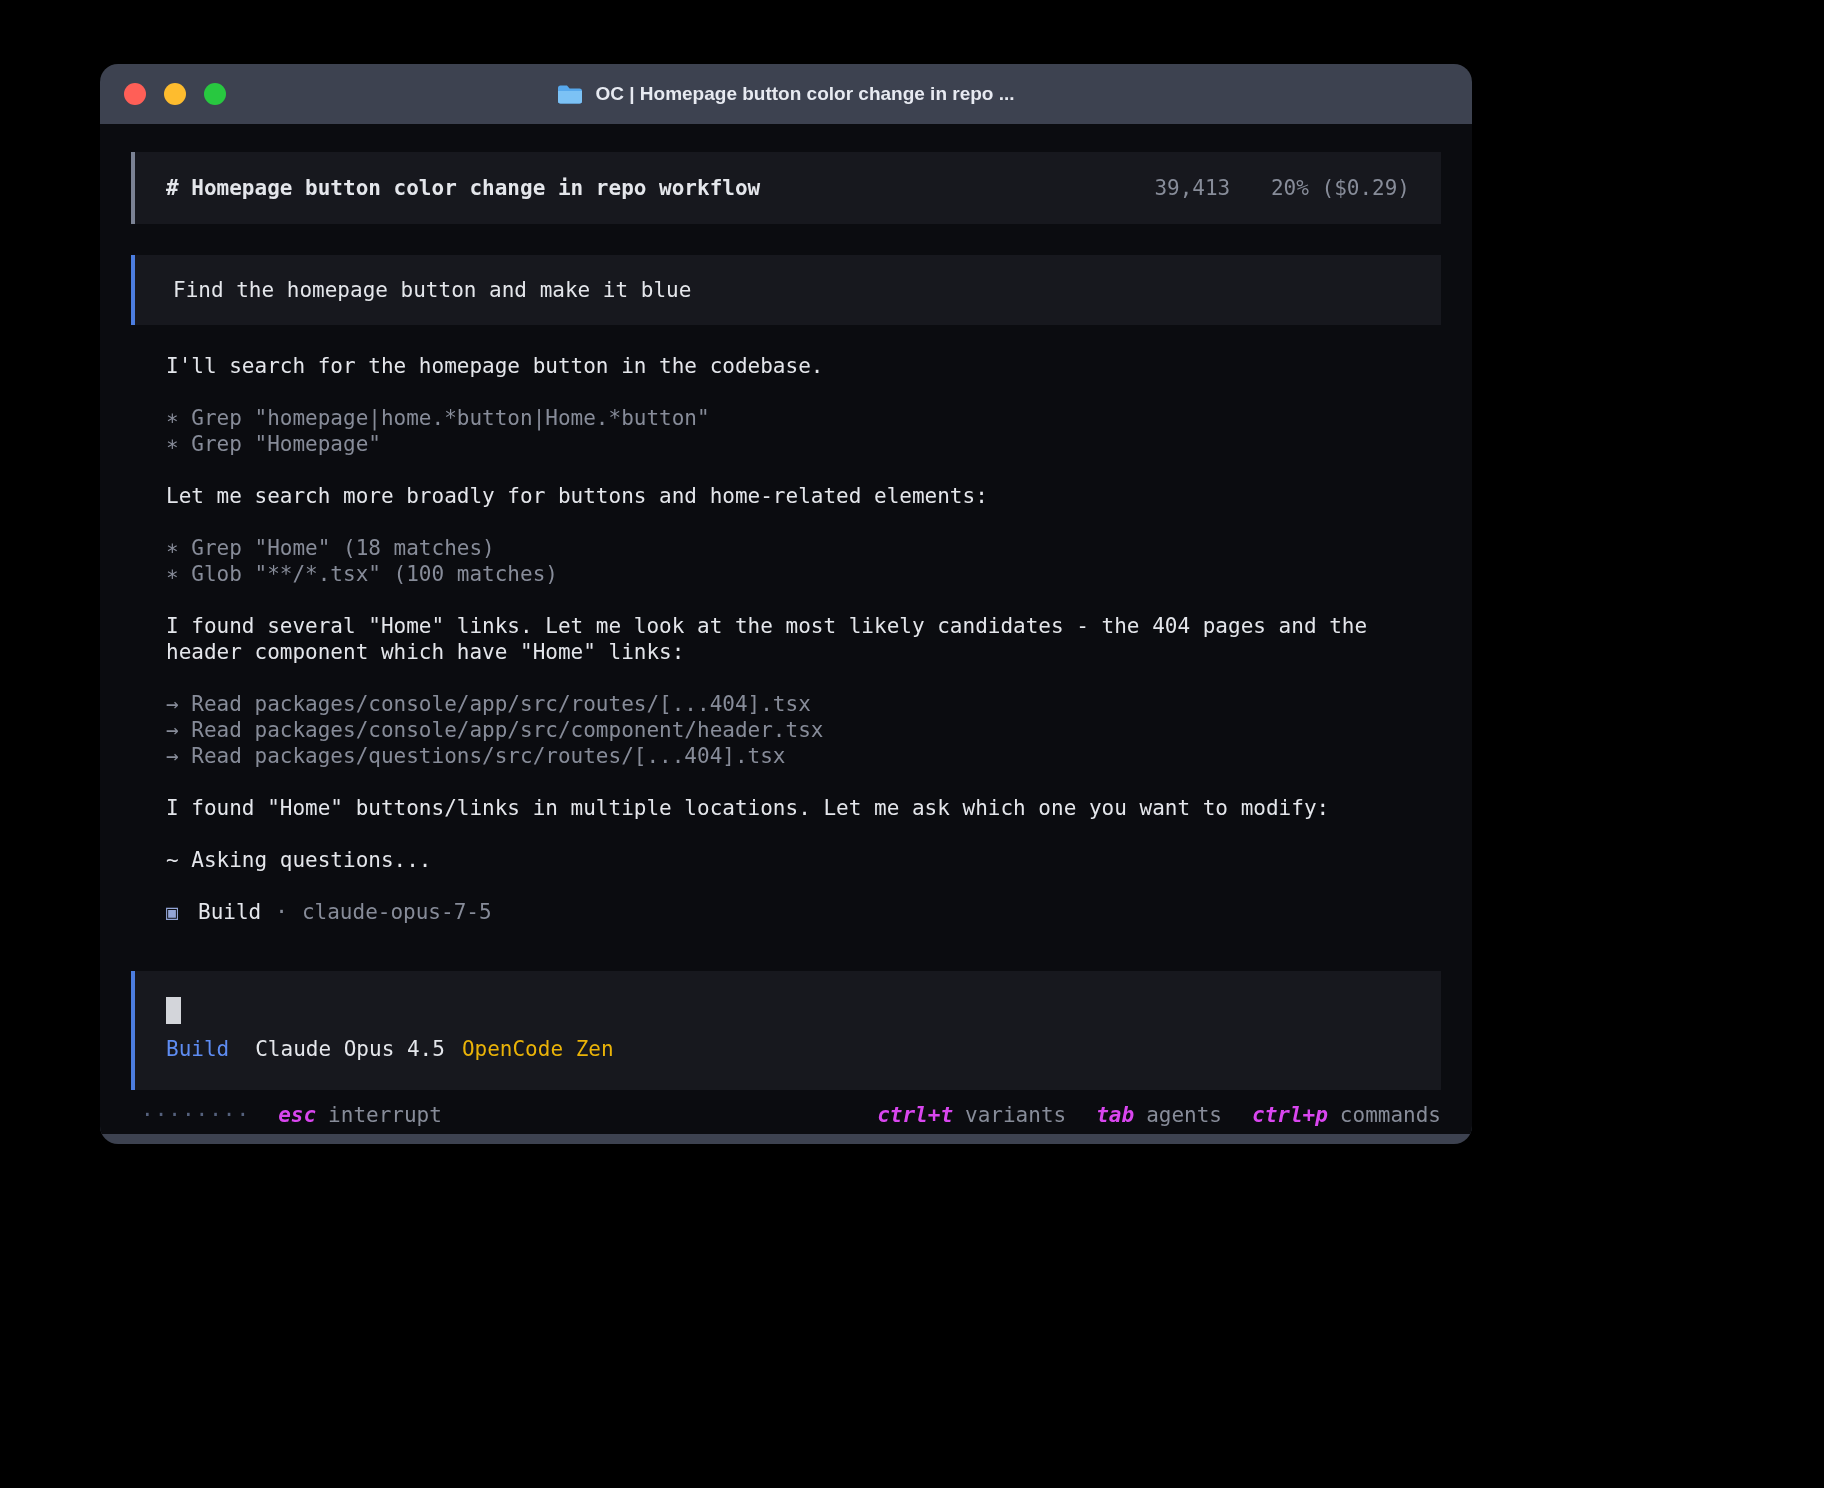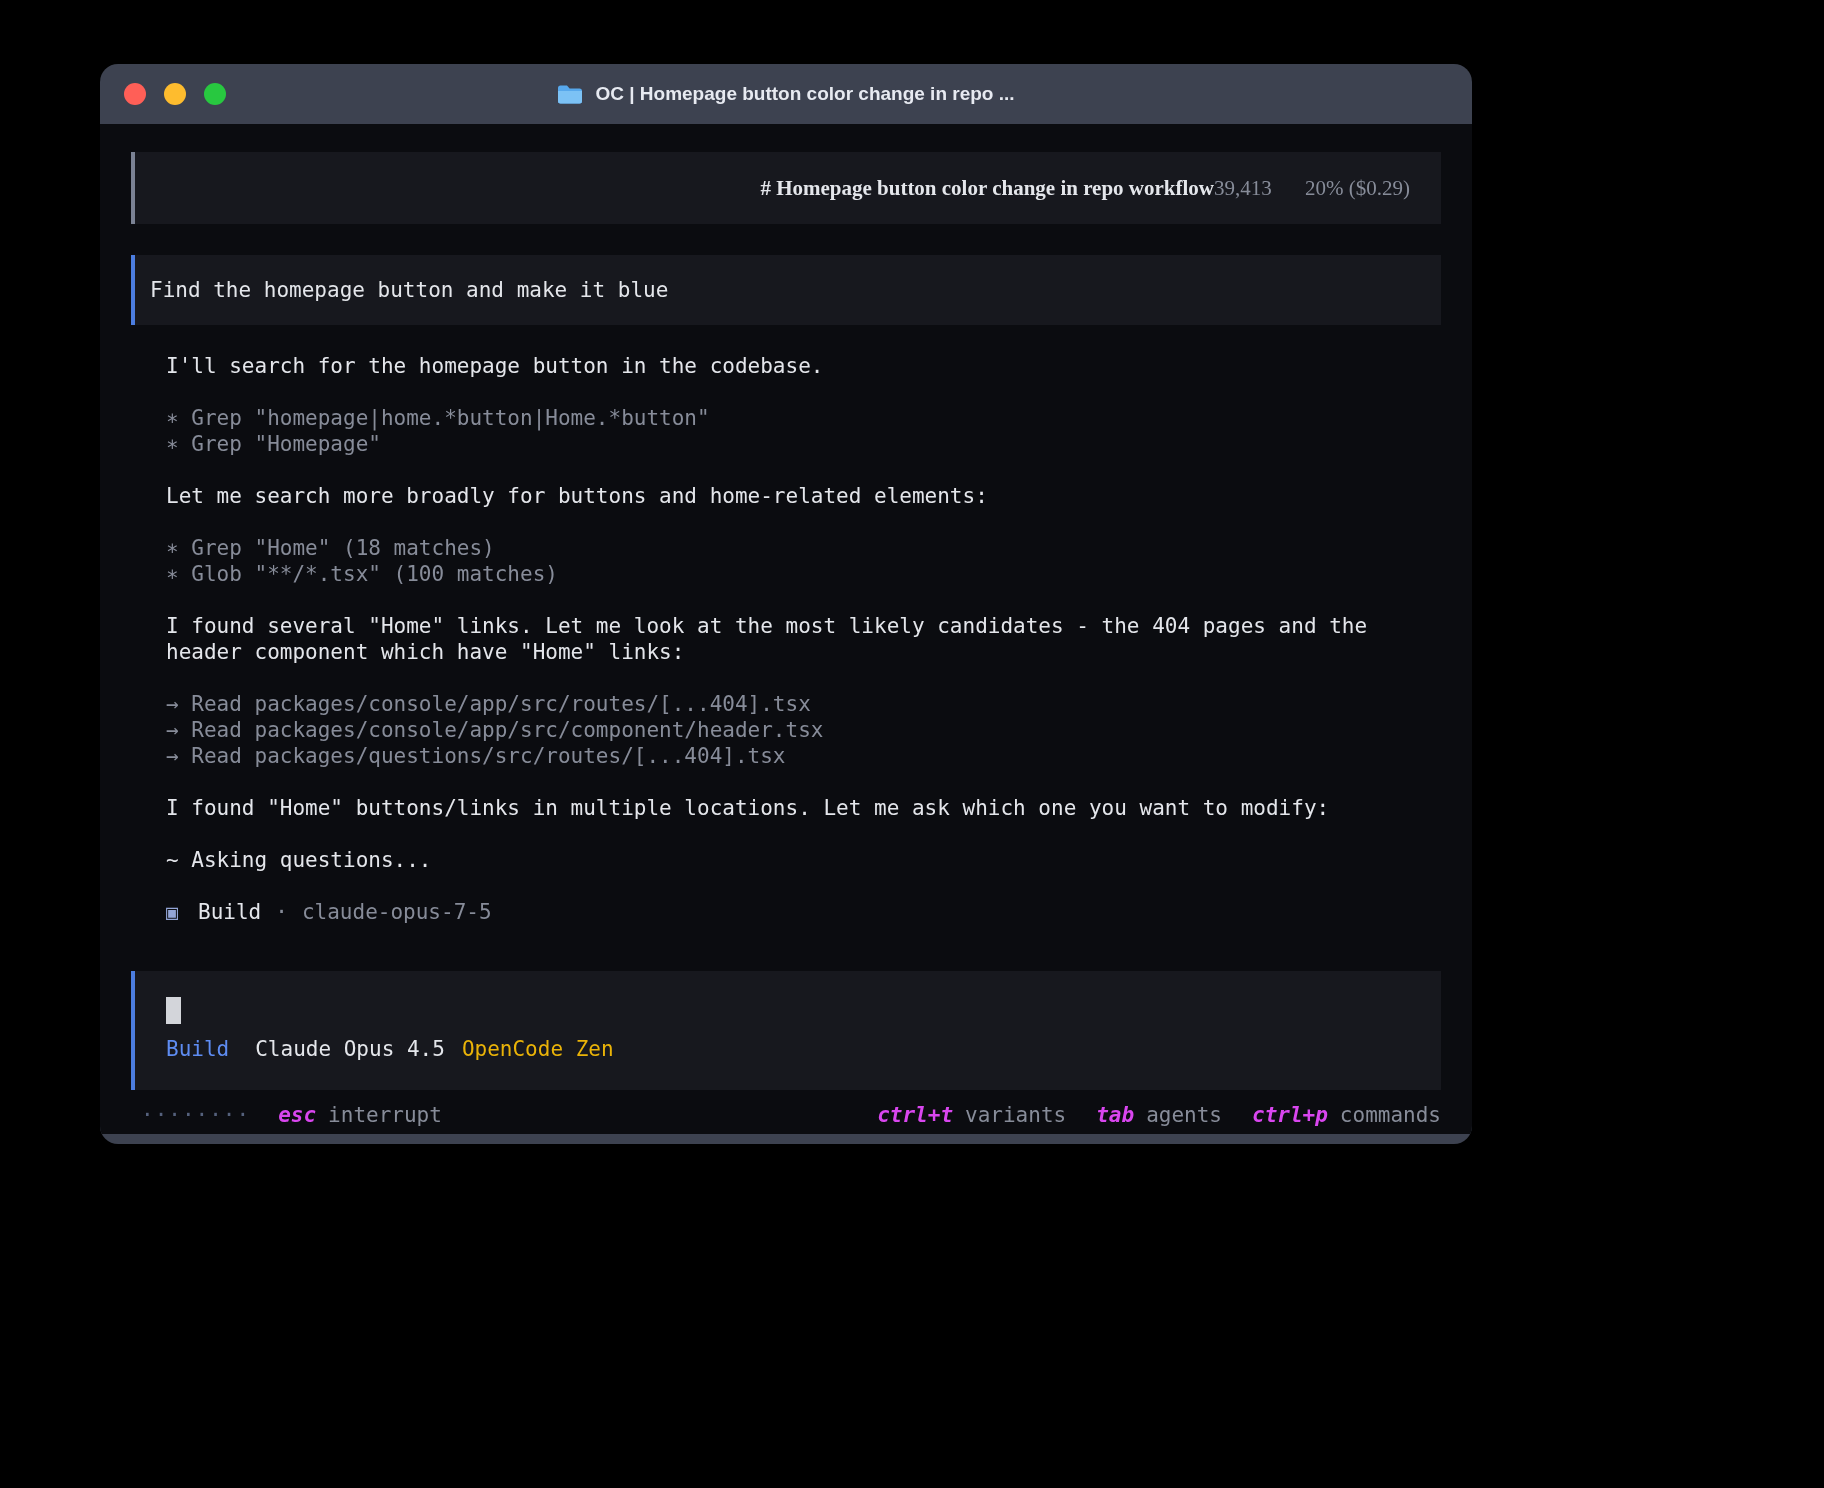--- a/index.html
+++ b/index.html
@@ -37,27 +37,27 @@
     font-size:21px; line-height:26px;
     color:#e4e6eb;
     display:flex; flex-direction:column;
     overflow:hidden;
   }
 
   .block { background:#17181e; border-left:4px solid #4c7de0; }
 
   .header-block {
     border-left-color:#7b8294;
-    display:flex; justify-content:flex-end; align-items:center;
-    padding:23px 31px; font-weight:700;font-family:Liberation Serif, serif;
+    display:flex; justify-content:space-between; align-items:center;
+    padding:23px 31px; font-weight:700;
   }
   .hdr-right { font-weight:400; color:#878c99; white-space:nowrap; }
   .hdr-right .cost { margin-left:28px; }
 
-  .user-block { margin-top:31px; padding:22px 15px; }
+  .user-block { margin-top:31px; padding:22px 38px; }
 
   .transcript { margin-top:28px; padding-left:35px; }
   .group { margin-bottom:26px; }
   .line { white-space:pre-wrap; }
   .white { color:#e4e6eb; }
   .gray { color:#878c99; }
 
   .agent-line { display:flex; align-items:center; gap:14px; }
   .agent-icon { color:#93a5d6; margin-right:6px; font-size:20px; }
   .agent-name { color:#e4e6eb; }

